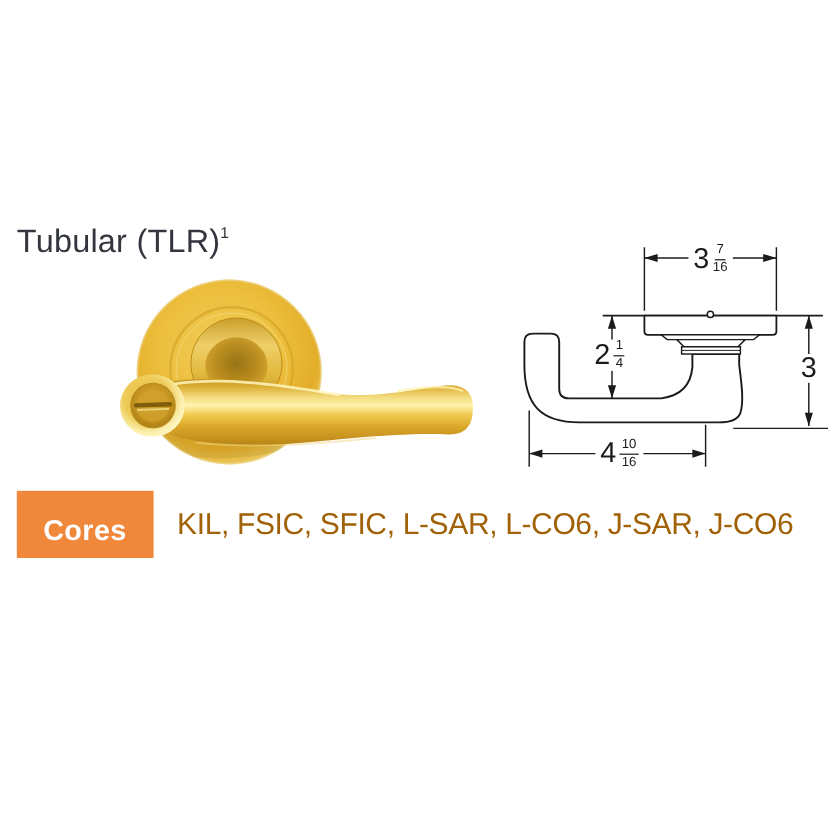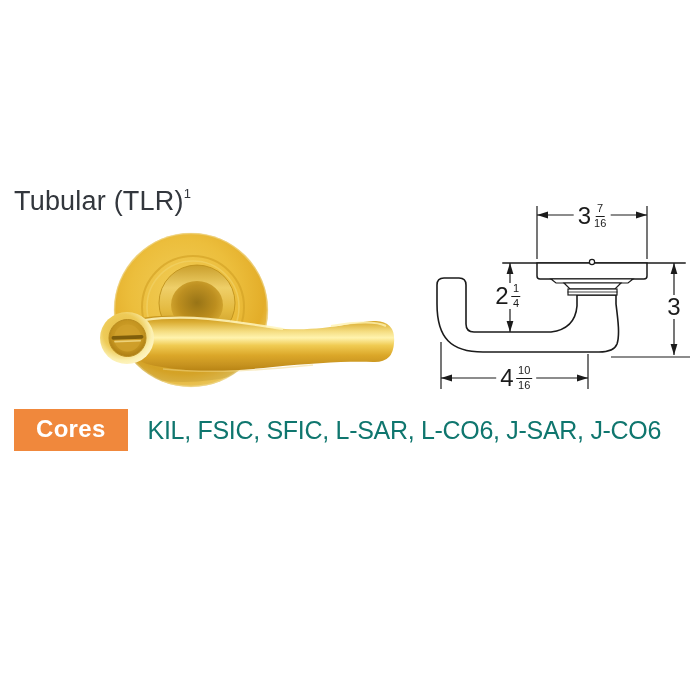--- a/index.html
+++ b/index.html
@@ -25,24 +25,24 @@
   .frac {
     display:inline-flex; flex-direction:column; align-items:center;
     font-size:11px; line-height:1.05; font-weight:400;
   }
   .frac .num { border-bottom:1.4px solid #1b1b1b; padding:0 1.5px 1px; }
   .frac .den { padding-top:1px; }
 
   .cores-row { position:absolute; left:14px; top:409px; display:flex; align-items:center; }
   .cores-badge {
     background:#f0883c; color:#ffffff; font-weight:700; font-size:24px;
-    padding:6px 22px 8px; letter-spacing:0.3px;
+    padding:20px 22px 8px; letter-spacing:0.3px;
   }
   .cores-list {
-    margin-left:20px; font-size:25px; color:#0f766e; letter-spacing:-0.3px; font-weight:400;
+    margin-left:20px; font-size:25px; color:#a16207; letter-spacing:-0.3px; font-weight:400;
   }
 </style>
 </head>
 <body>
 
 <div class="canvas">
 
   <div class="page-title">
     <span>Tubular (TLR)</span><sup>1</sup>
   </div>

